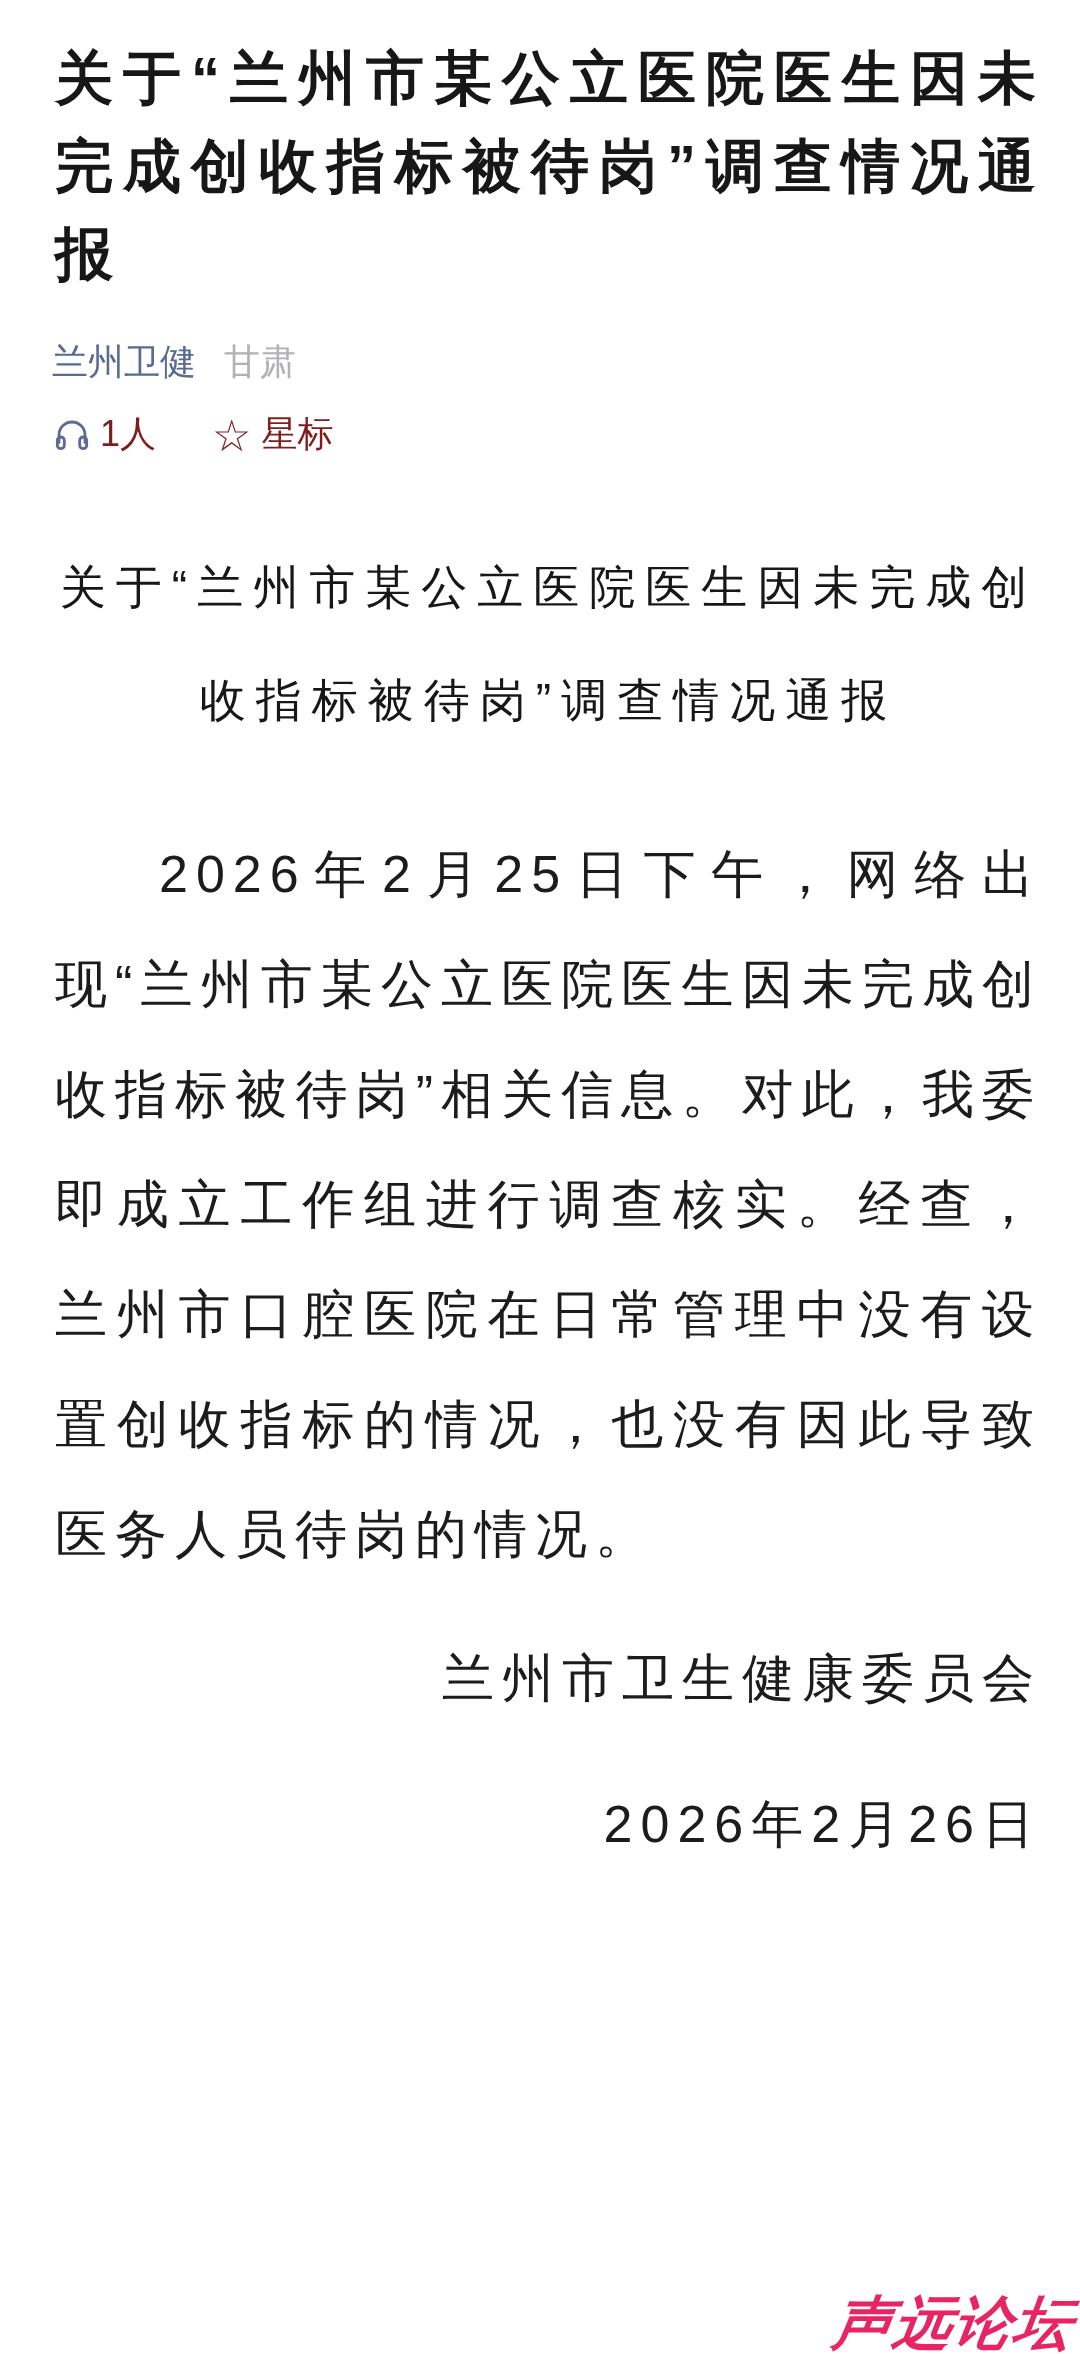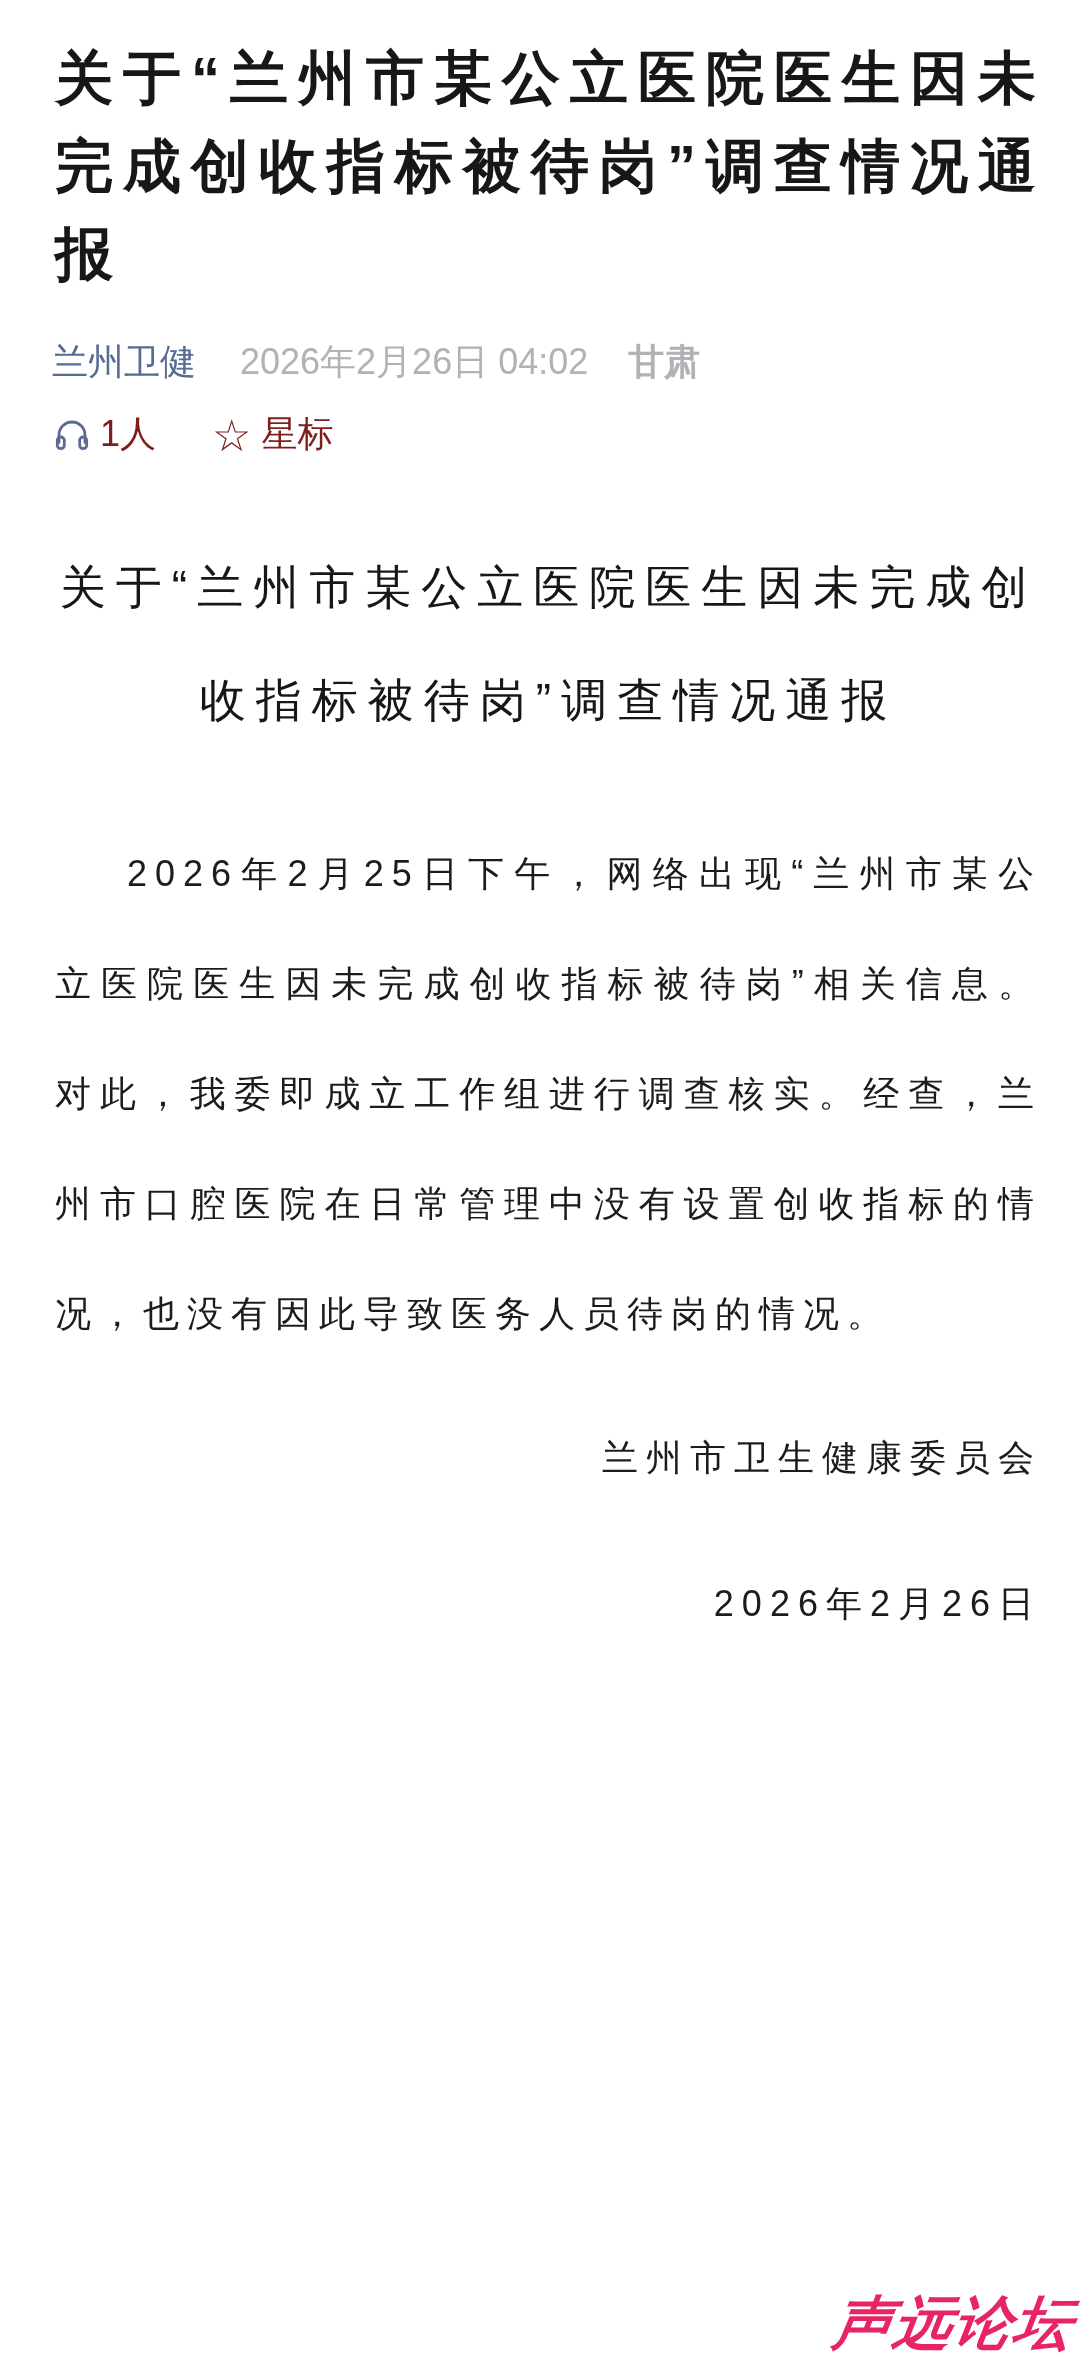--- a/index.html
+++ b/index.html
@@ -30,21 +30,21 @@
     margin: 42px 38px 0 52px;
     font-size: 36px;
     line-height: 44px;
     display: flex;
     align-items: baseline;
     white-space: nowrap;
   }
   .account-link {
     color: #576b95;
     text-decoration: none;
-    margin-right: 44px;
+    margin-right: 28px;
     cursor: pointer;
   }
   .meta-dim { color: #b1b1b6; }
   .meta-dim + .meta-dim { margin-left: 40px; font-weight: bold; }
 
   
   .listen-star-row {
     margin: 26px 38px 0 52px;
     display: flex;
     align-items: center;
@@ -72,21 +72,21 @@
     margin: 72px 0 0;
     font-size: 46px;
     font-weight: 500;
     line-height: 113px;
     letter-spacing: 10px;
     text-align: center;
     color: #171717;
   }
   .article p {
     margin: 0;
-    font-size: 36px;
+    font-size: 52px;
     line-height: 110px;
     letter-spacing: 8px;
     text-align: justify;
     color: #1c1c1c;
   }
   .para { text-indent: 2em; }
   .para-1 { margin-top: 62px !important; }
   .para-2 { margin-top: 112px !important; }
   .sig {
     text-align: right !important;
@@ -110,21 +110,20 @@
     pointer-events: none;
   }
 </style>
 </head>
 <body>
 
 <h1 class="page-title">关于“兰州市某公立医院医生因未完成创收指标被待岗”调查情况通报</h1>
 
 <div class="meta-row">
   <a class="account-link">兰州卫健</a>
-  <span class="meta-dim">2026年2月26日 04:02</span>
   <span class="meta-dim">甘肃</span>
 </div>
 
 <div class="listen-star-row">
   <span class="listen-btn">
     <span class="hp-icon">
       <svg width="40" height="40" viewBox="0 0 24 24" fill="none" stroke="#5d6b92" stroke-width="1.7" stroke-linecap="round" stroke-linejoin="round">
         <path d="M4.2 16.5 V12 a7.8 7.8 0 0 1 15.6 0 v4.5"></path>
         <rect x="3.2" y="13.2" width="4.2" height="7" rx="2.1"></rect>
         <rect x="16.6" y="13.2" width="4.2" height="7" rx="2.1"></rect>

